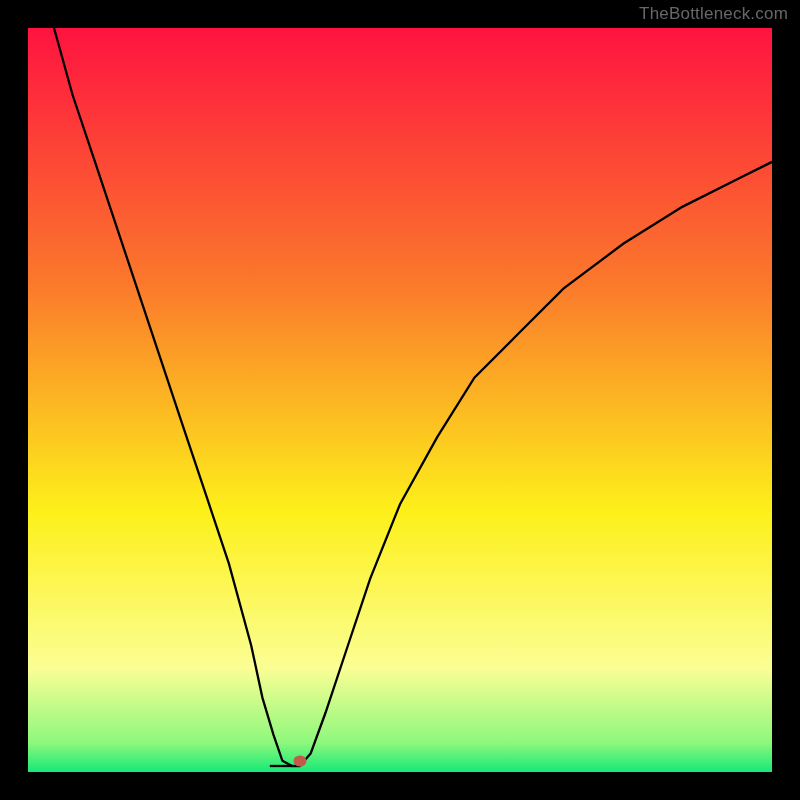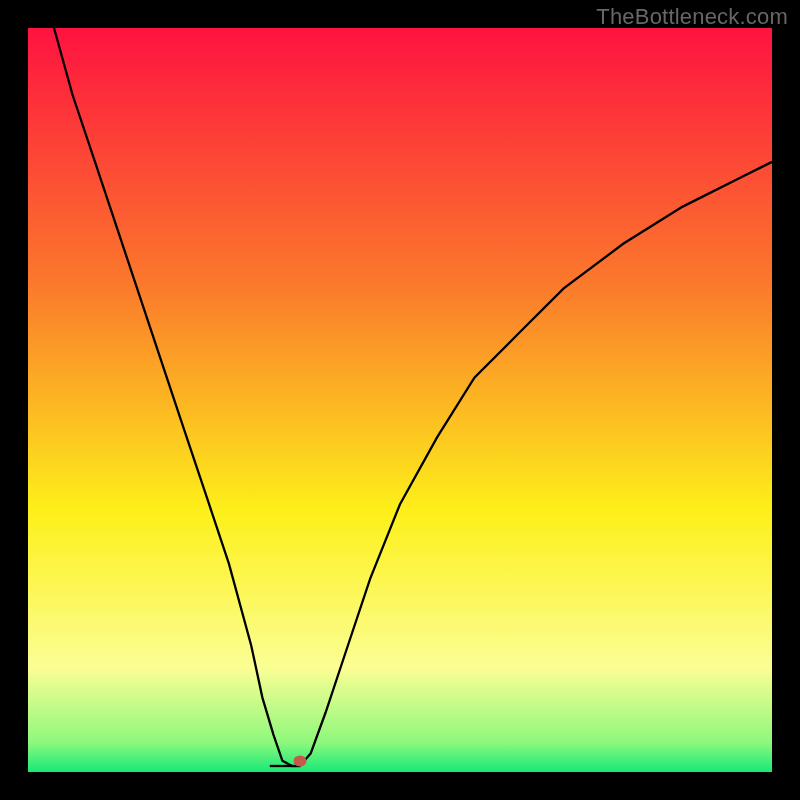--- a/index.html
+++ b/index.html
@@ -44,21 +44,21 @@
     height: 11px;
     background: #c45a4a;
     border-radius: 50% / 50%;
     transform: translate(-50%, -50%);
   }
   .watermark {
     position: absolute;
     top: 4px;
     right: 12px;
     color: #676767;
-    font-size: 22px;
+    font-size: 17px;
     font-weight: 500;
     letter-spacing: 0.2px;
   }
 </style>
 </head>
 <body>
 
 <div class="chart-frame">
 
   <div class="plot-area">

